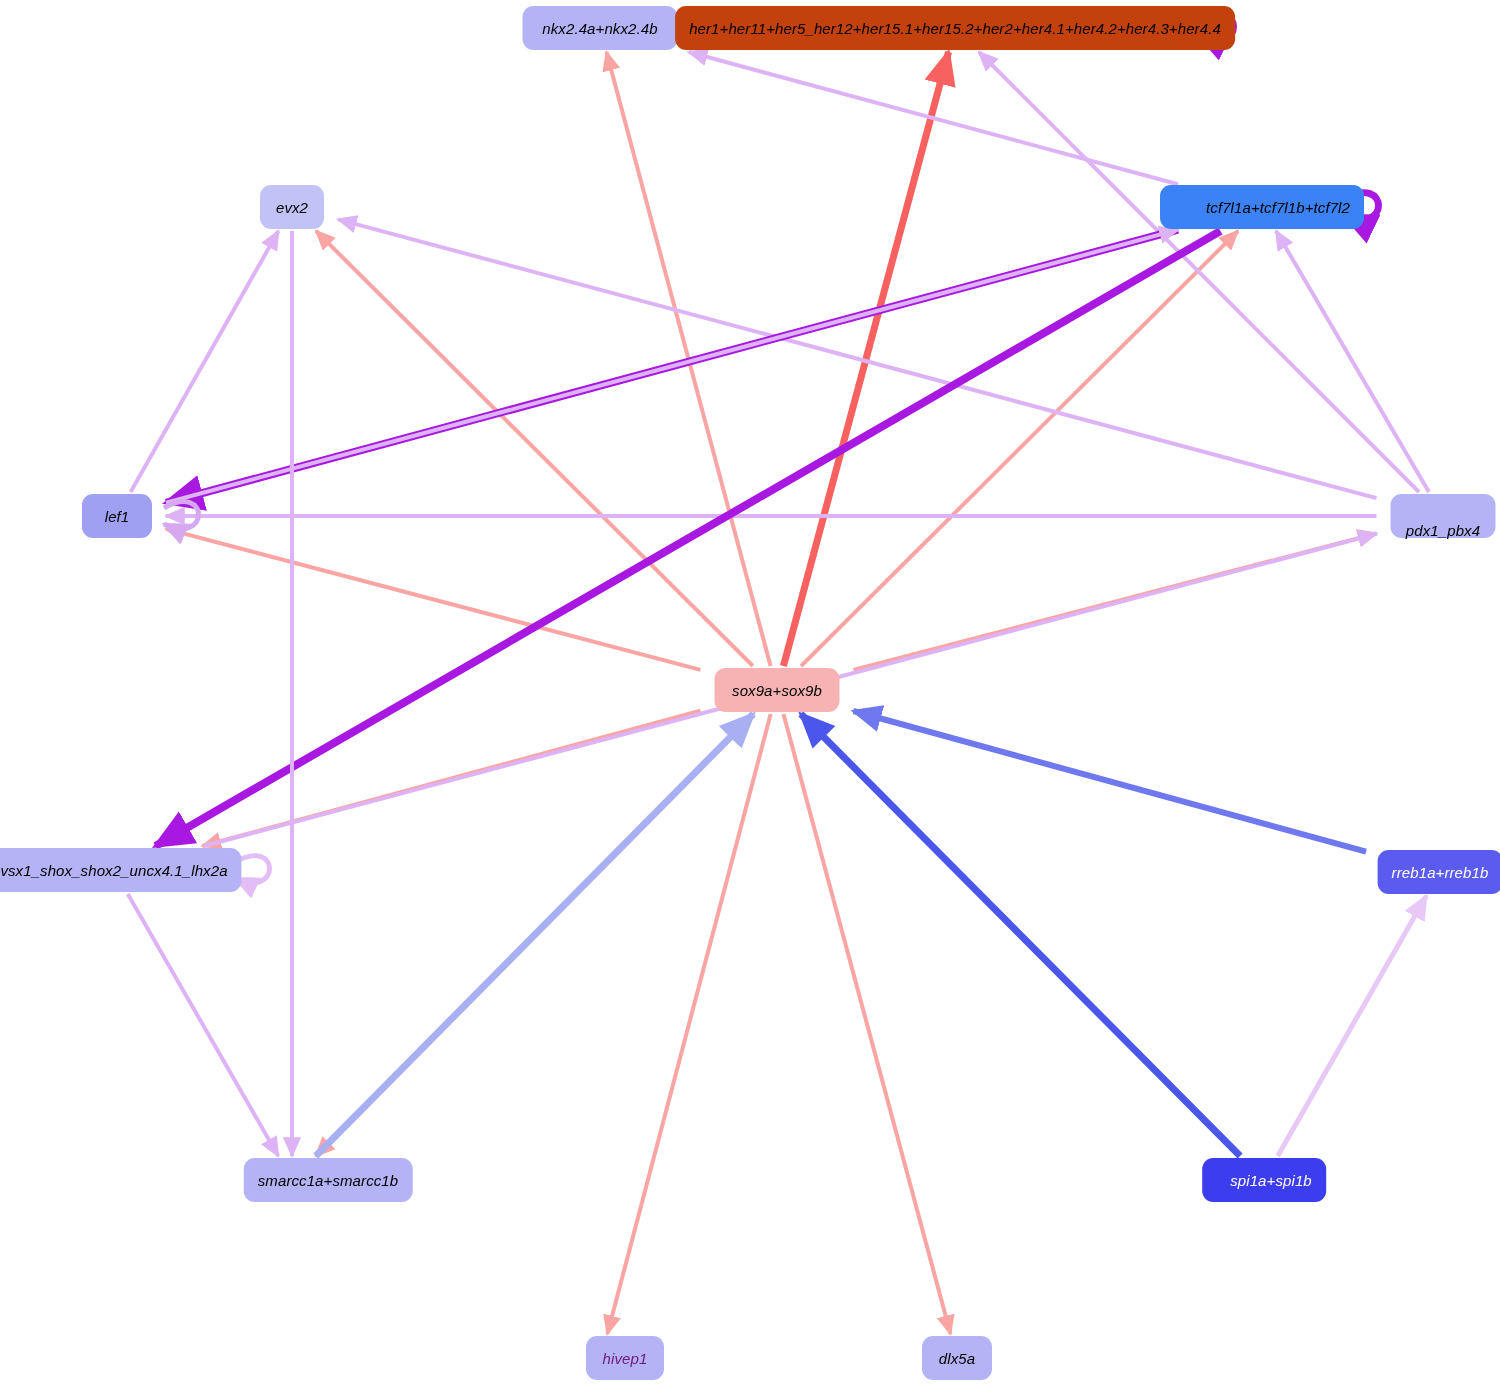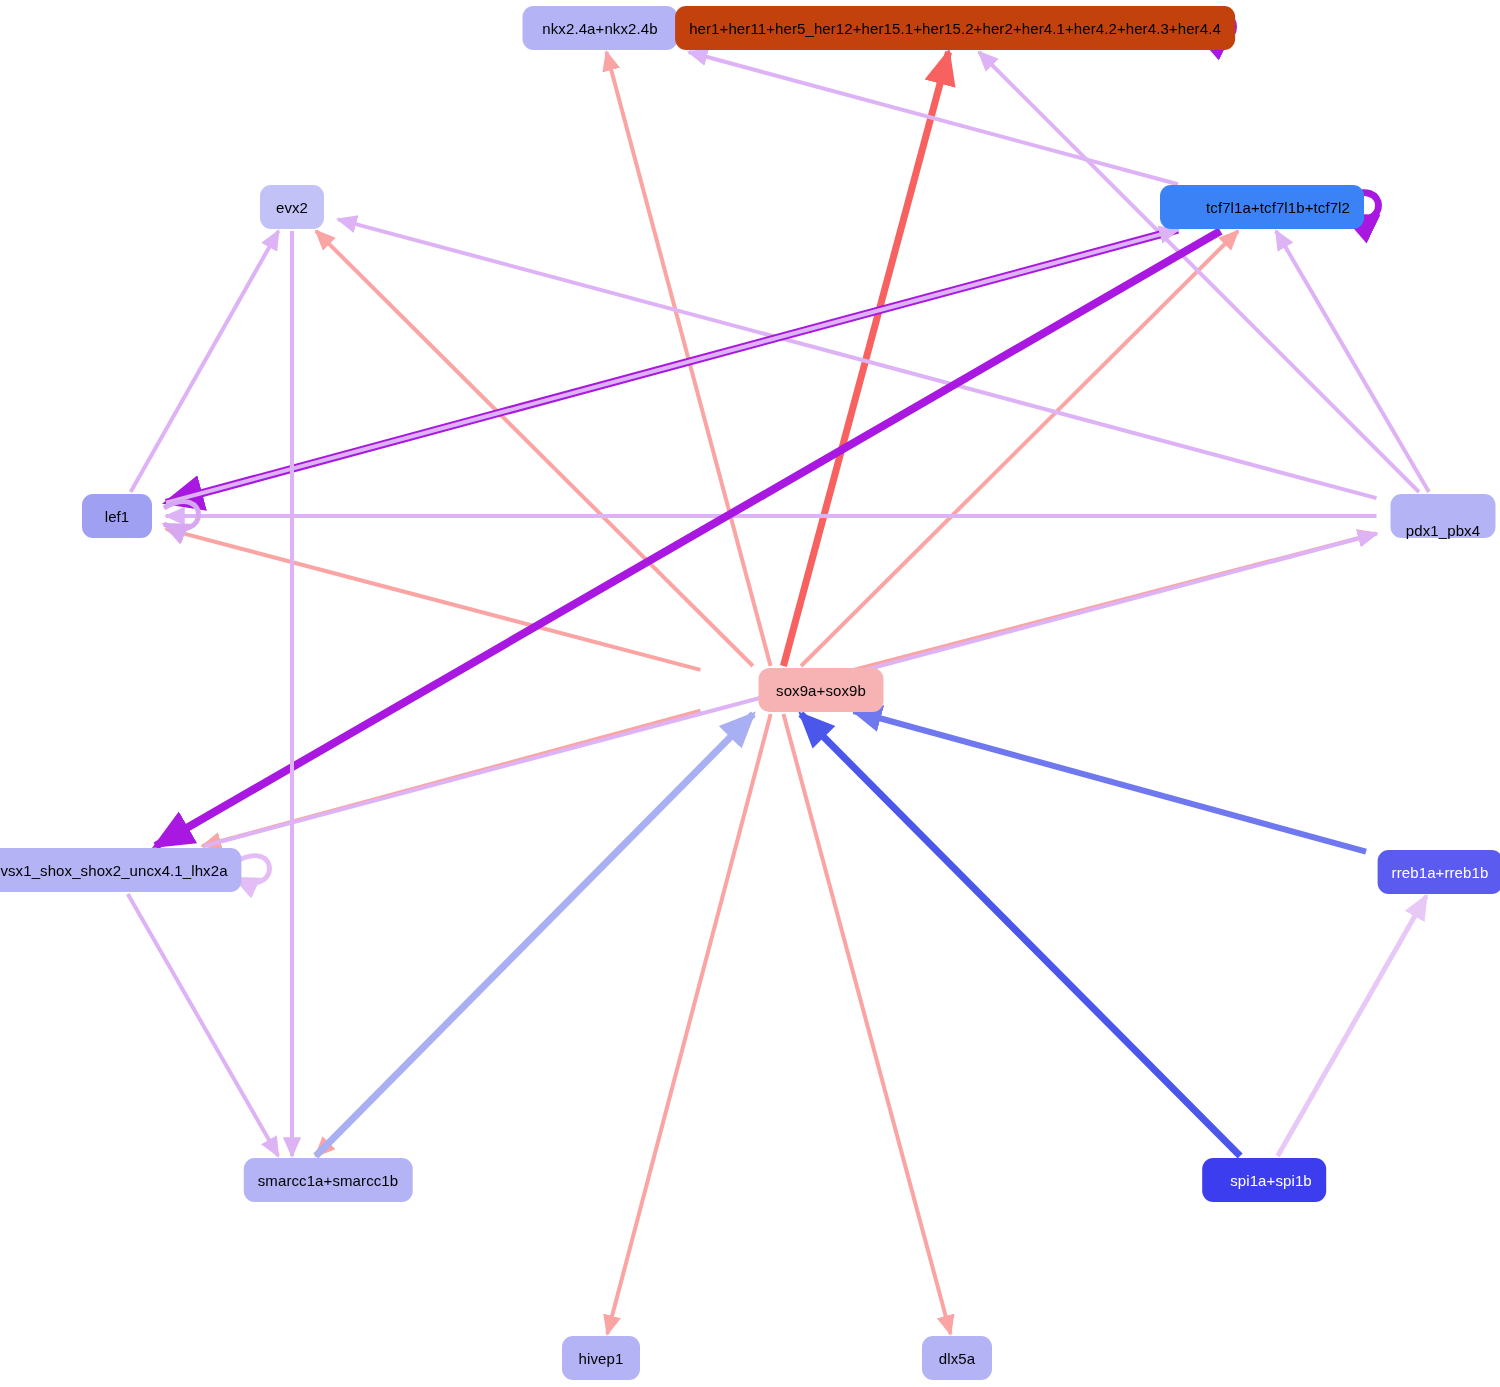--- a/index.html
+++ b/index.html
@@ -36,20 +36,21 @@
     white-space: nowrap;
     color: #000000;
     padding: 0 14px;
     height: 44px;
     transform: translate(-50%, -50%);
     z-index: 5;
     letter-spacing: 0.1px;
   }
   .node-label {
     pointer-events: none;
+    font-style: italic;
   }
 </style>
 </head>
 <body>
 
 <div id="graph-canvas">
   <svg id="edge-layer" viewBox="0 0 1500 1387" width="1500" height="1387" xmlns="http://www.w3.org/2000/svg">
       <defs>
         <marker id="arw0" viewBox="0 0 10 10" refX="9" refY="5" markerWidth="5.2" markerHeight="5.2" orient="auto-start-reverse" markerUnits="strokeWidth">
           <path d="M 0 0.6 L 10 5 L 0 9.4 z" fill="#fba4a4"></path>
@@ -184,34 +185,34 @@
     </div>
     <div class="node" style="left: 1262px; top: 207px; min-width: 140px; background: #3b82f6; color: rgb(0, 0, 0); padding-left: 46px;">
       <span class="node-label">tcf7l1a+tcf7l1b+tcf7l2</span>
     </div>
     <div class="node" style="left: 117px; top: 516px; min-width: 70px; background: rgb(160, 160, 242); color: rgb(0, 0, 0);">
       <span class="node-label">lef1</span>
     </div>
     <div class="node" style="left: 1443px; top: 516px; min-width: 105px; background: rgb(179, 179, 245); color: rgb(0, 0, 0); align-items: flex-end;">
       <span class="node-label">pdx1_pbx4</span>
     </div>
-    <div class="node" style="left: 777px; top: 690px; min-width: 125px; background: rgb(247, 179, 179); color: rgb(0, 0, 0); margin-left: 44px;">
+    <div class="node" style="left: 777px; top: 690px; min-width: 125px; background: rgb(247, 179, 179); color: rgb(0, 0, 0);">
       <span class="node-label">sox9a+sox9b</span>
     </div>
     <div class="node" style="left: 114px; top: 870px; min-width: 218px; background: rgb(179, 179, 245); color: rgb(0, 0, 0);">
       <span class="node-label">vsx1_shox_shox2_uncx4.1_lhx2a</span>
     </div>
     <div class="node" style="left: 1440px; top: 872px; min-width: 120px; background: rgb(91, 91, 240); color: rgb(255, 255, 255);">
       <span class="node-label">rreb1a+rreb1b</span>
     </div>
     <div class="node" style="left: 292px; top: 1180px; min-width: 148px; background: rgb(179, 179, 245); color: rgb(0, 0, 0); margin-left: 36px;">
       <span class="node-label">smarcc1a+smarcc1b</span>
     </div>
     <div class="node" style="left: 1264px; top: 1180px; min-width: 100px; background: rgb(61, 61, 240); color: rgb(255, 255, 255); padding-left: 28px;">
       <span class="node-label">spi1a+spi1b</span>
     </div>
-    <div class="node" style="left: 601px; top: 1358px; min-width: 78px; background: rgb(179, 179, 245); color: #000000;">
+    <div class="node" style="left: 625px; top: 1358px; min-width: 78px; background: rgb(179, 179, 245); color: #701a75;">
       <span class="node-label">hivep1</span>
     </div>
     <div class="node" style="left: 957px; top: 1358px; min-width: 70px; background: rgb(179, 179, 245); color: rgb(0, 0, 0); text-align: center;">
       <span class="node-label">dlx5a</span>
     </div>
   </div>
 
 </body></html>

